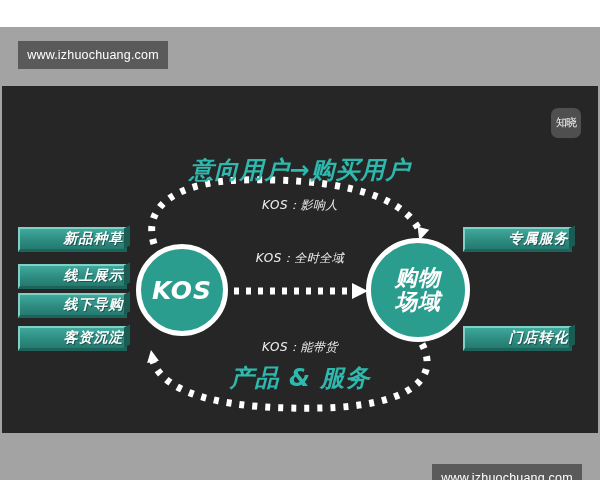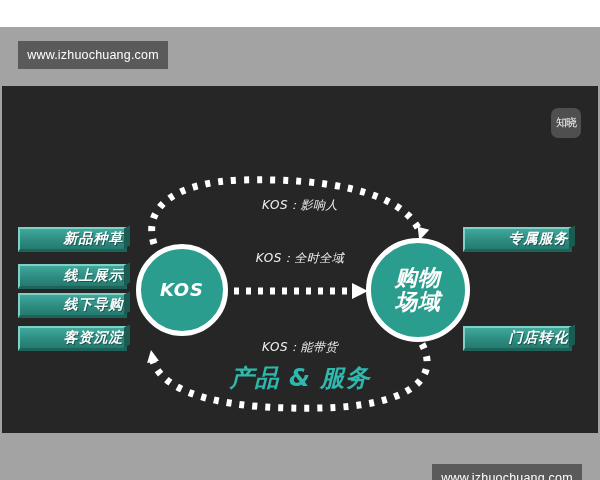--- a/index.html
+++ b/index.html
@@ -126,21 +126,21 @@
     color: #ffffff;
     text-align: center;
     font-weight: bold;
     font-style: italic;
     line-height: 1.08;
     font-family: "DejaVu Sans", sans-serif;
   }
   #circle-left {
     left: 134px; top: 158px;
     width: 92px; height: 92px;
-    font-size: 18px;
+    font-size: 25px;
     letter-spacing: 1px;
     text-align: right;
   }
   #circle-right {
     left: 364px; top: 152px;
     width: 104px; height: 104px;
     font-size: 22px;
     letter-spacing: 1px;
   }
 
@@ -197,20 +197,21 @@
       <path d="M 152 158 C 140 120 175 96 240 94 C 320 92 400 104 418 146" fill="none" stroke="#ffffff" stroke-width="7" stroke-dasharray="5 8" stroke-linecap="butt"></path>
       <polygon points="414,142 426,142 419,155" fill="#ffffff" transform="rotate(14 420 148)"></polygon>
 
       <path d="M 420 258 C 440 296 400 320 320 322 C 235 324 160 312 150 272" fill="none" stroke="#ffffff" stroke-width="7" stroke-dasharray="5 8" stroke-linecap="butt"></path>
       <polygon points="144,276 156,276 150,264" fill="#ffffff" transform="rotate(-10 150 270)"></polygon>
 
       <line x1="232" y1="205" x2="350" y2="205" stroke="#ffffff" stroke-width="7" stroke-dasharray="5 7" stroke-linecap="butt"></line>
       <polygon points="350,197 366,205 350,213" fill="#ffffff"></polygon>
     </svg>
 
+    <div id="label-top" class="big-label">意向用户→购买用户</div>
     <div id="cap-top" class="caption">KOS：影响人</div>
 
     <div id="cap-mid" class="caption">KOS：全时全域</div>
 
     <div id="cap-bottom" class="caption">KOS：能带货</div>
     <div id="label-bottom" class="big-label">产品 &amp; 服务</div>
 
     <div id="circle-left" class="circle">
       <span>KOS</span>
     </div>

